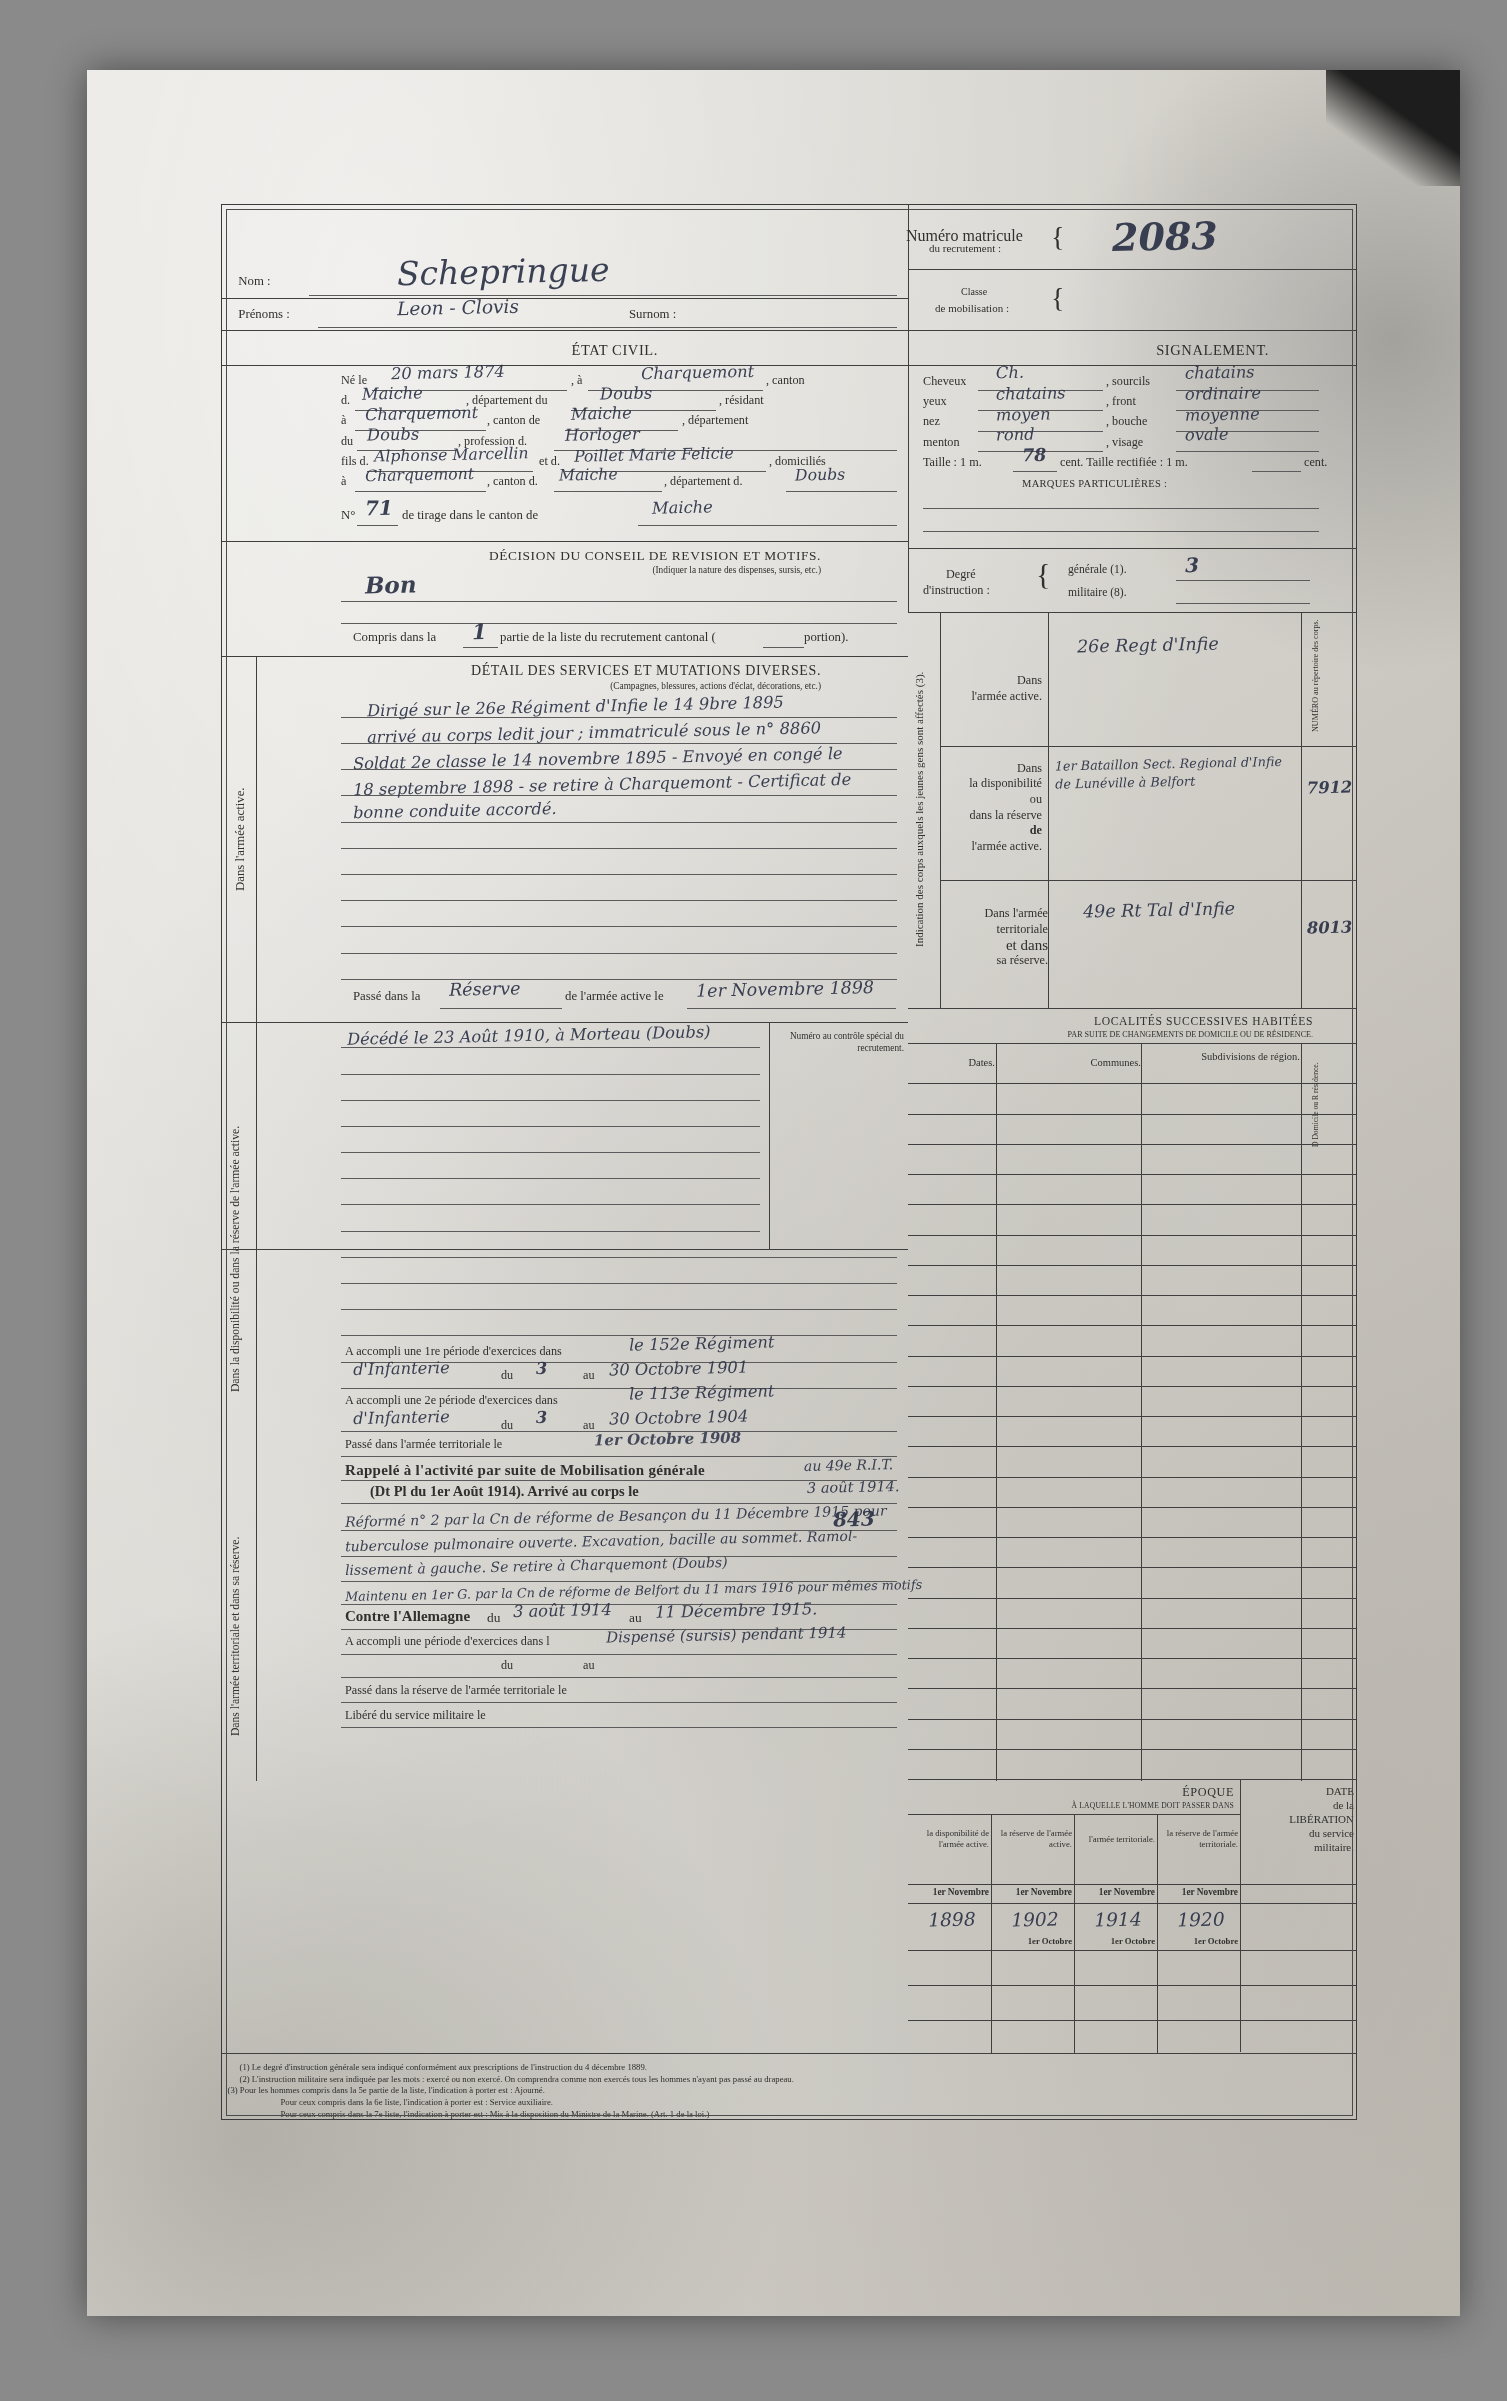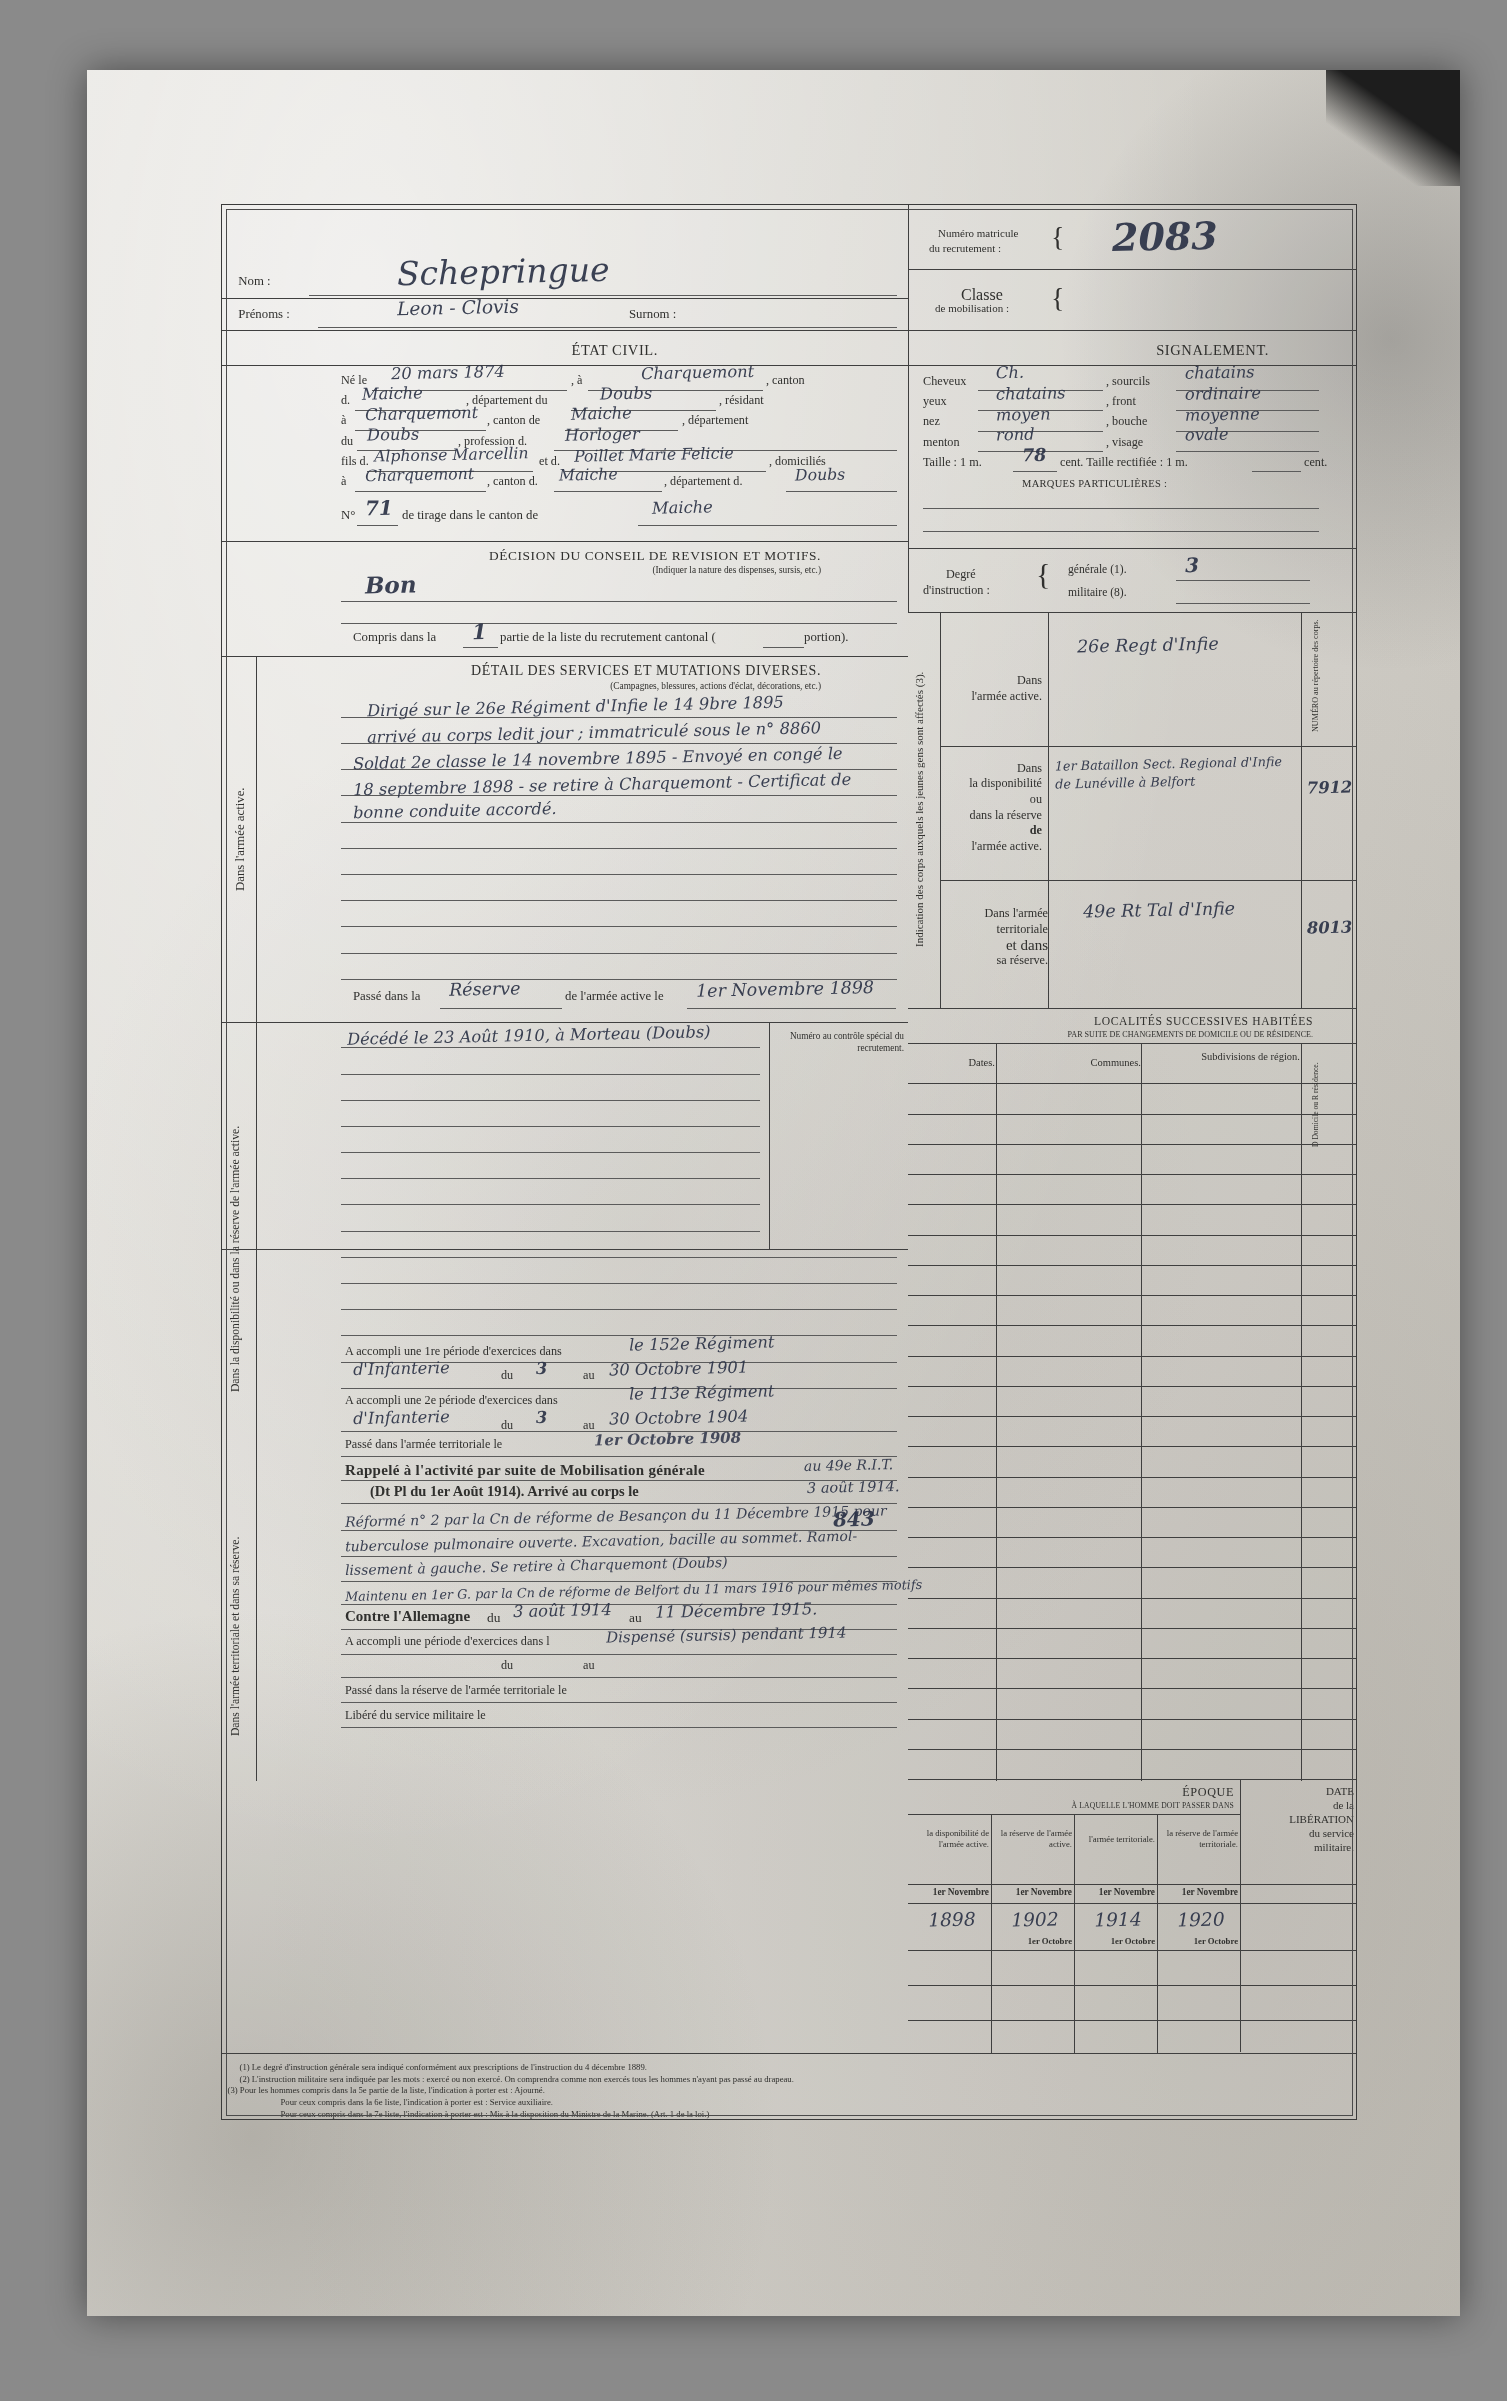--- a/index.html
+++ b/index.html
@@ -95,26 +95,26 @@
 
     <div class="lbl" style="left:16.3px;top:69px;font-size:12.8px;">Nom :</div>
     <div class="hw big" style="left:175px;top:47px;font-size:33px;">Schepringue</div>
     <div class="ln" style="left:87px;top:90px;width:588px;"></div>
 
     <div class="lbl" style="left:16.3px;top:102px;font-size:12.8px;">Prénoms :</div>
     <div class="hw" style="left:175px;top:92px;font-size:18.6px;">Leon - Clovis</div>
     <div class="lbl" style="left:407px;top:102px;font-size:12.8px;">Surnom :</div>
     <div class="ln" style="left:96px;top:122px;width:579px;"></div>
 
-    <div class="lbl" style="left:716px;top:22px;font-size:11px;font-family:Liberation Serif, serif;">Numéro matricule</div>
+    <div class="lbl" style="left:684px;top:22px;font-size:16px;font-family:Liberation Serif, serif;">Numéro matricule</div>
     <div class="lbl" style="left:707px;top:37px;font-size:11px;">du recrutement :</div>
     <div class="lbl" style="left:829px;top:16.3px;font-size:28px;">{</div>
     <div class="hw b" style="left:890px;top:9.3px;font-size:38px;">2083</div>
 
-    <div class="lbl" style="left:739px;top:81px;font-size:16px;">Classe</div>
+    <div class="lbl" style="left:739px;top:81px;font-size:10px;">Classe</div>
     <div class="lbl" style="left:713px;top:97px;font-size:11px;">de mobilisation :</div>
     <div class="lbl" style="left:829px;top:77px;font-size:28px;">{</div>
 
     <div class="lbl cap ctr" style="left:250px;top:137px;font-size:14.5px;width:186px;">ÉTAT CIVIL.</div>
     <div class="lbl cap ctr" style="left:803px;top:137px;font-size:14.5px;width:244px;">SIGNALEMENT.</div>
     <div class="hl" style="left:0;top:160px;width:1134px;"></div>
 
     <div class="lbl" style="left:119px;top:168px;font-size:12.2px;">Né le</div>
     <div class="hw" style="left:169px;top:158px;font-size:16.3px;">20 mars 1874</div>
     <div class="lbl" style="left:349px;top:168px;font-size:12.2px;">, à</div>

